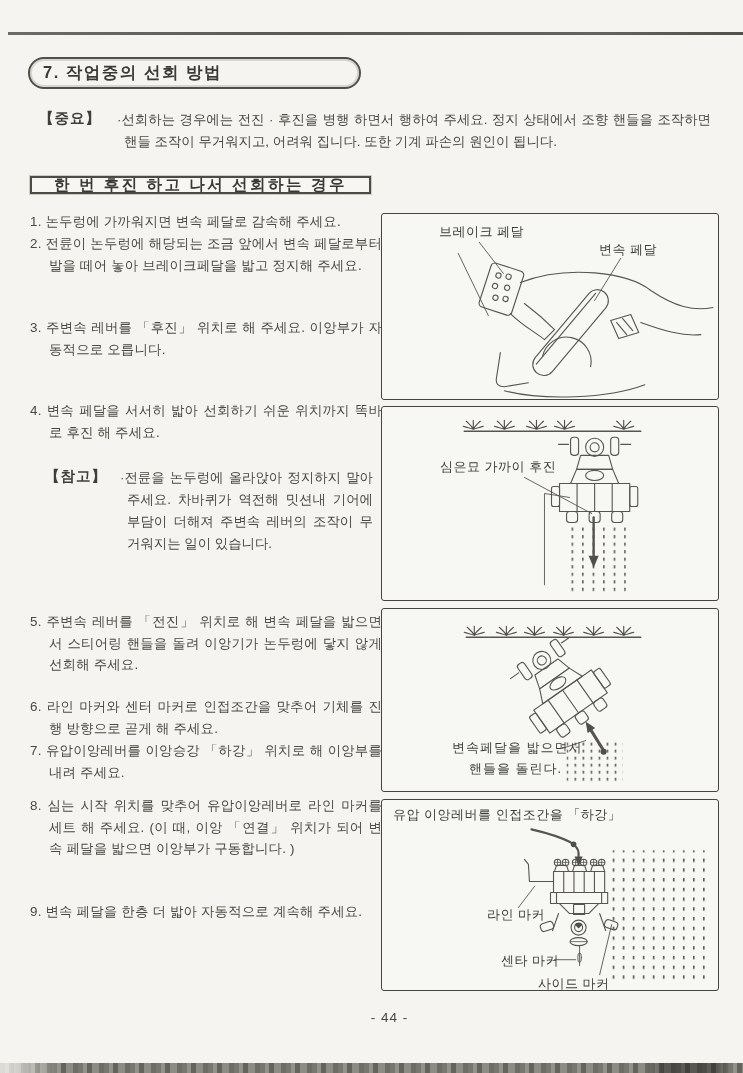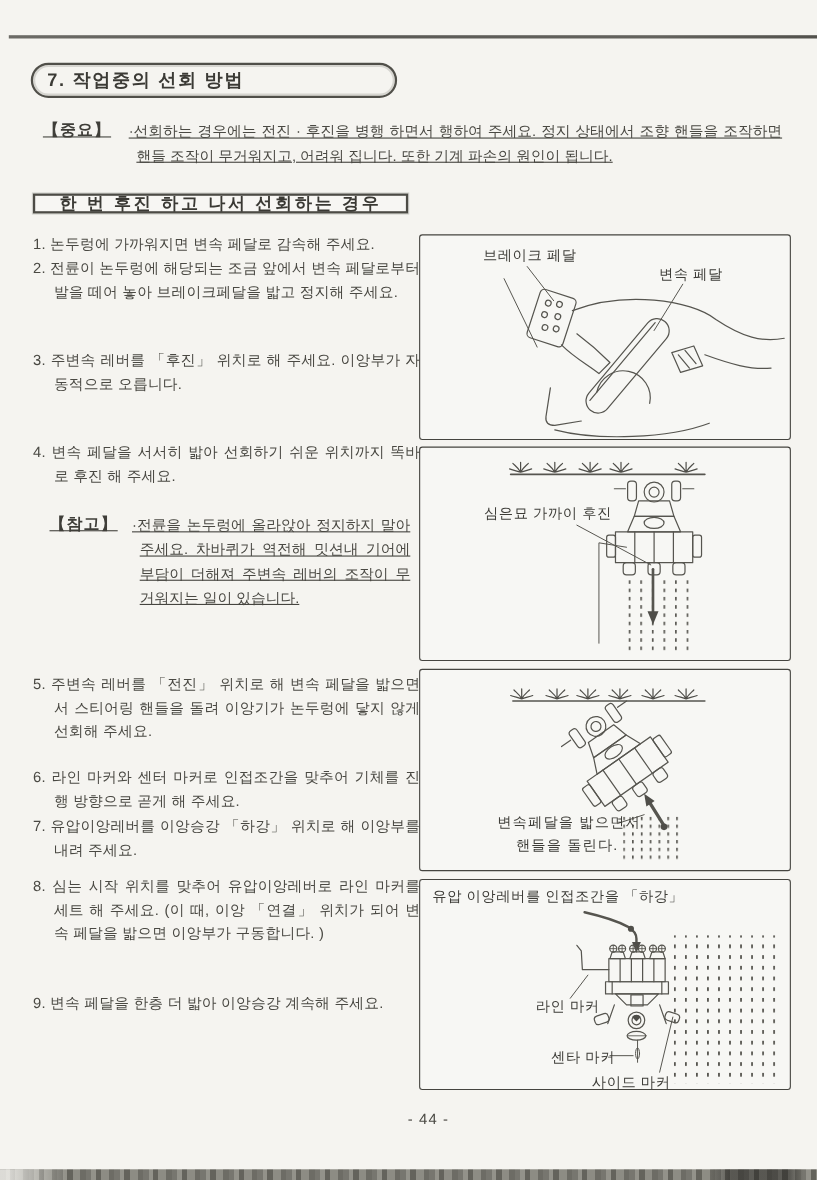--- a/index.html
+++ b/index.html
@@ -22,21 +22,21 @@
         transparent 645px, rgba(25,24,22,.45) 665px 718px, transparent 730px),
       repeating-linear-gradient(90deg,#77766f 0 5px,#93928a 5px 9px,#64635c 9px 14px,#8d8c84 14px 21px,#6d6c65 21px 26px);
   }
   .title-pill {
     position:absolute; left:28px; top:57px; width:333px; height:32px;
     box-sizing:border-box; border:2px solid #504f49; border-radius:17px;
     box-shadow: inset 0 0 0 2px rgba(104,103,96,.22);
     display:flex; align-items:center; padding-left:13px;
     font-size:16.5px; font-weight:bold; letter-spacing:1.5px; color:#3b3a35;
   }
-  .note { display:flex;text-decoration:underline; }
+  .note { display:flex; }
   .note-label { font-size:14.5px; font-weight:bold; white-space:nowrap; color:#3f3e39; letter-spacing:1px; }
   .note-text { font-size:13.4px; line-height:21.5px; text-align:justify; padding-left:7px; text-indent:-7px; color:#4a4943; }
   .note.important { position:absolute; left:39px; top:109px; width:672px; }
   .note.important .note-text { margin-left:16px; width:588px; }
   .note.reference { position:absolute; left:45px; top:467px; }
   .note.reference .note-text { margin-left:13px; width:246px; line-height:22px; }
   .section-heading {
     position:absolute; left:30px; top:176px; width:341px; height:18px;
     box-sizing:border-box; border:2px solid #4c4b45;
     box-shadow:0 0 0 1px rgba(130,129,122,.35);
@@ -130,21 +130,21 @@
 
   <div class="note reference">
     <span class="note-label">【참고】</span>
     <div class="note-text">·전륜을 논두렁에 올라앉아 정지하지 말아 주세요. 차바퀴가 역전해 밋션내 기어에 부담이 더해져 주변속 레버의 조작이 무거워지는 일이 있습니다.</div>
   </div>
 
   <div class="step s5"><span>5.</span> <span>주변속 레버를 「전진」 위치로 해 변속 페달을 밟으면서 스티어링 핸들을 돌려 이앙기가 논두렁에 닿지 않게 선회해 주세요.</span></div>
   <div class="step s6"><span>6.</span> <span>라인 마커와 센터 마커로 인접조간을 맞추어 기체를 진행 방향으로 곧게 해 주세요.</span></div>
   <div class="step s7"><span>7.</span> <span>유압이앙레버를 이앙승강 「하강」 위치로 해 이앙부를 내려 주세요.</span></div>
   <div class="step s8"><span>8.</span> <span>심는 시작 위치를 맞추어 유압이앙레버로 라인 마커를 세트 해 주세요. (이 때, 이앙 「연결」 위치가 되어 변속 페달을 밟으면 이앙부가 구동합니다. )</span></div>
-  <div class="step s9"><span>9.</span> <span>변속 페달을 한층 더 밟아 이앙승강 계속해 주세요.</span></div>
+  <div class="step s9"><span>9.</span> <span>변속 페달을 한층 더 밟아 자동적으로 계속해 주세요.</span></div>
 
   <div class="figure f1">
     <svg class="fig-art" viewBox="0 0 335 184">
       <g stroke="#56554f" fill="none" stroke-width="1.1" stroke-linecap="round" stroke-linejoin="round">
         <path d="M97,28 L121,59" stroke-width="0.9"></path>
         <path d="M238,44 L212,86" stroke-width="0.9"></path>
         <path d="M76,39 L106,101" stroke-width="0.9"></path>
         <g transform="rotate(18 120 75)">
           <rect x="102" y="52" width="34" height="46" rx="4"></rect>
           <circle cx="112" cy="63" r="2.6"></circle>

